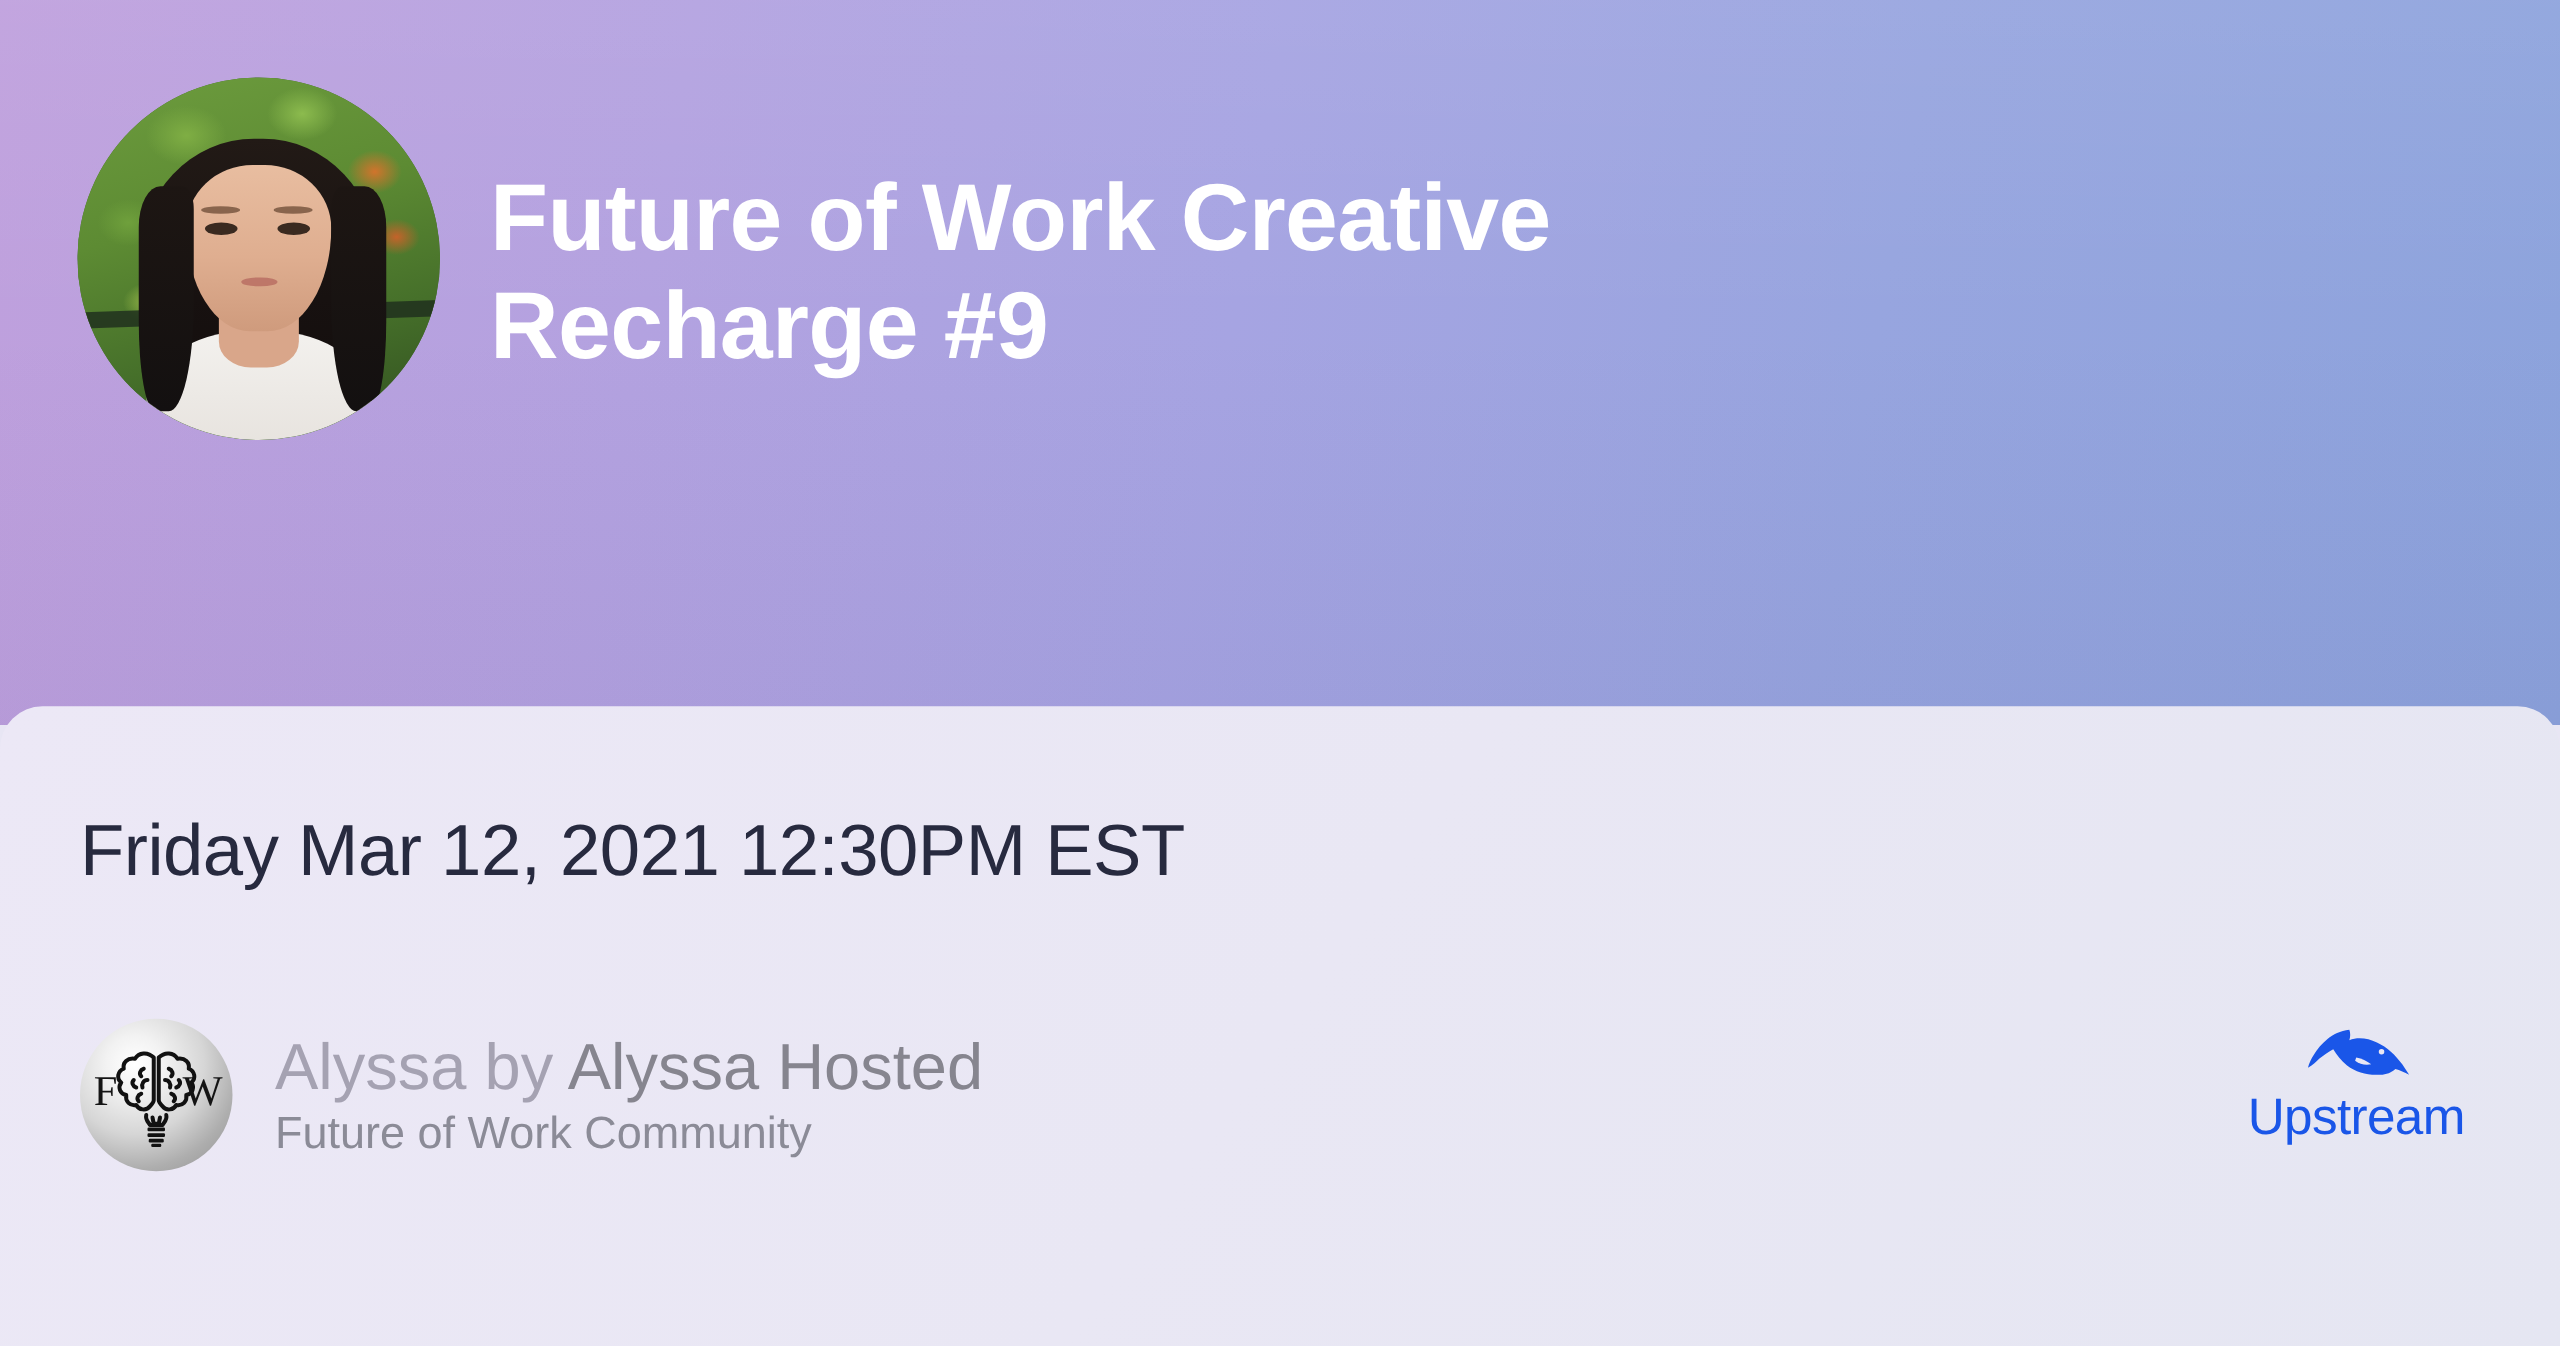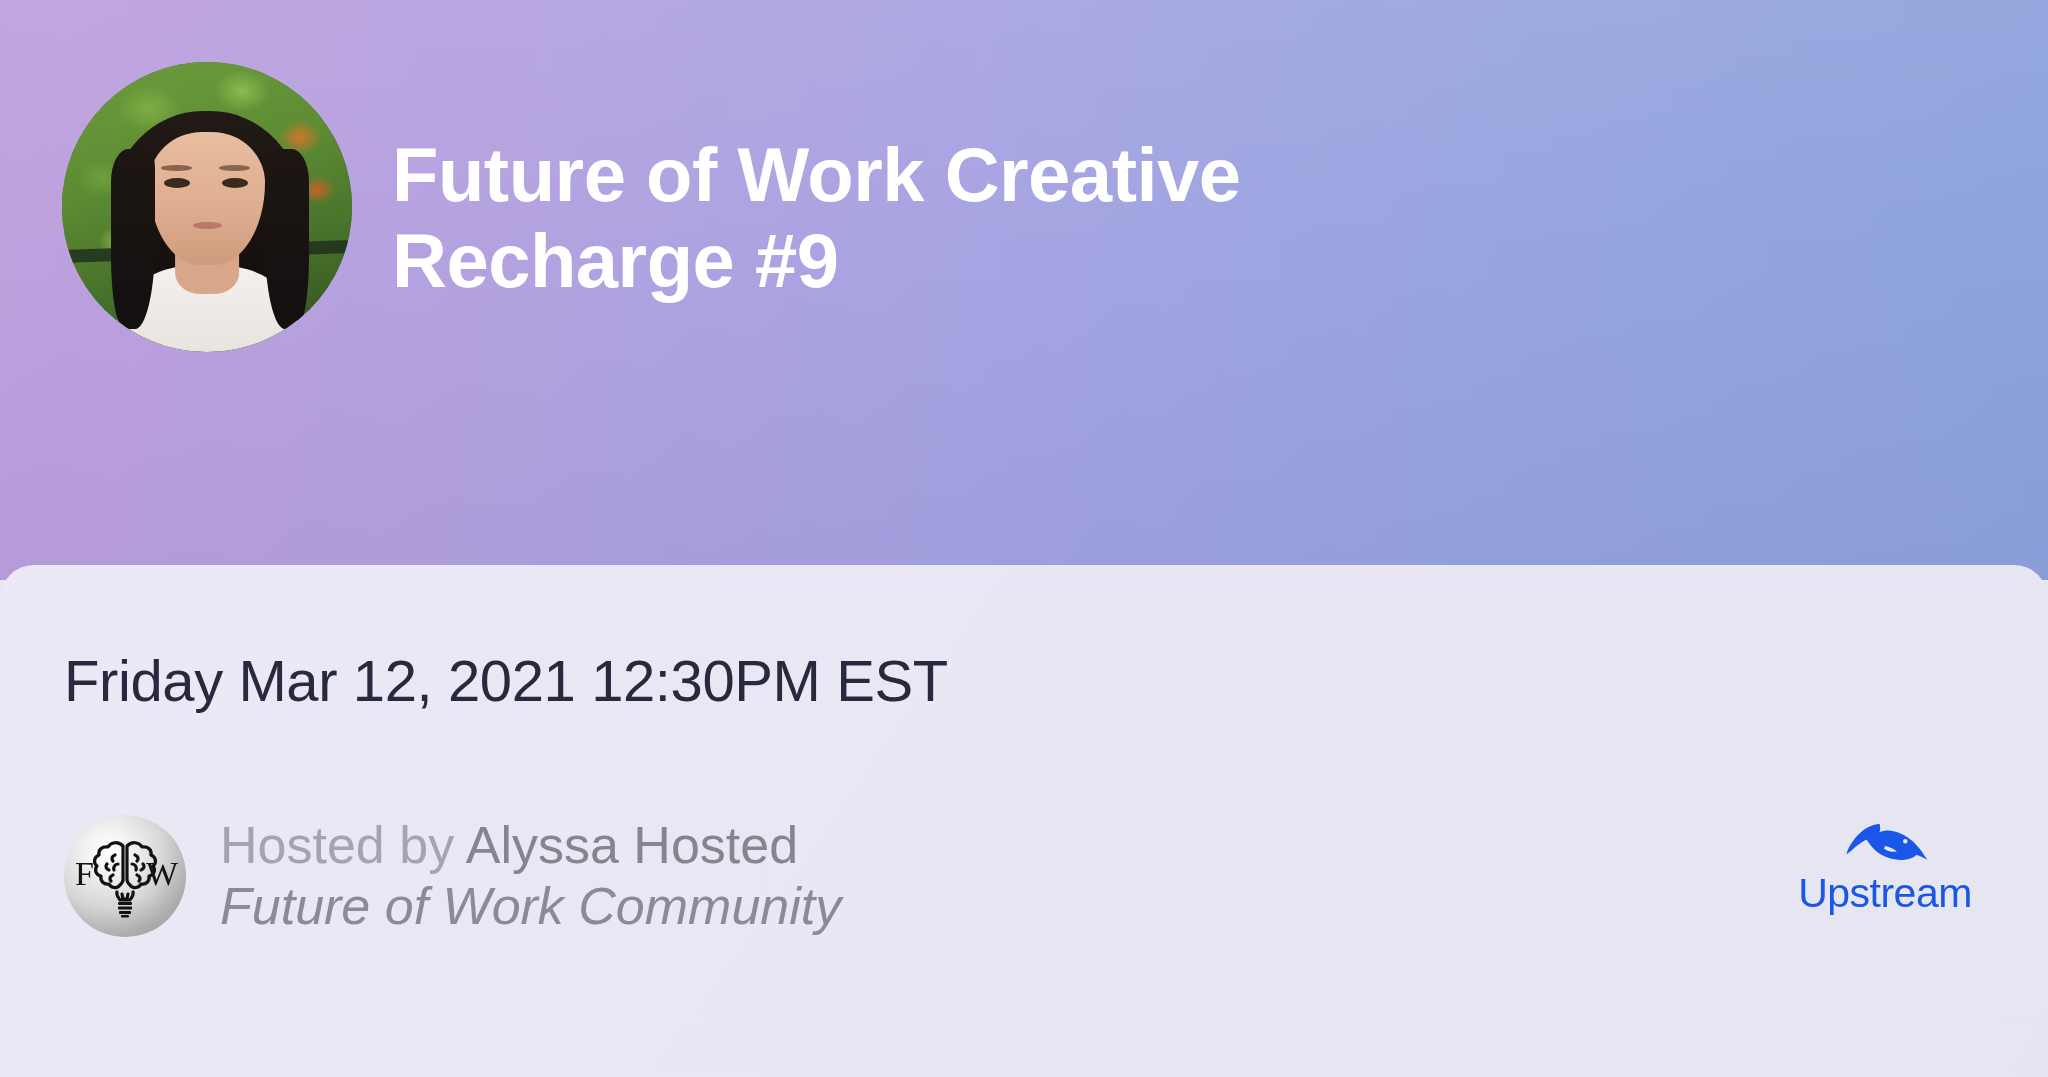--- a/index.html
+++ b/index.html
@@ -255,25 +255,24 @@
   }
   .host-line-1 {
     font-size: 52px;
     color: #8b8b97;
     font-weight: 400;
     white-space: nowrap;
   }
   .host-line-1 .host-prefix { color: #a5a2b2; }
   .host-line-1 .host-name   { color: #86858f; }
   .host-line-2 {
-    font-size: 52px;
+    font-size: 36px;
     color: #8b8b97;
     font-weight: 400;
     white-space: nowrap;
-    font-style: italic;
   }
 
   
   .upstream {
     position: absolute;
     right: 68px;
     top: 244px;
     width: 190px;
     height: 116px;
     display: flex;
@@ -354,21 +353,21 @@
             <rect x="30" y="78" width="12" height="3" rx="1"></rect>
             <rect x="32" y="82" width="8" height="2.6" rx="1"></rect>
           </g>
         </svg>
 
         <span class="fw-letter w">W</span>
       </div>
 
       <div class="host-text">
         <div class="host-line-1">
-          <span class="host-prefix">Hosted by </span><span class="host-name">Alyssa Hosted</span>
+          <span class="host-prefix">Alyssa by </span><span class="host-name">Alyssa Hosted</span>
         </div>
         <div class="host-line-2">Future of Work Community</div>
       </div>
     </div>
 
     <div class="upstream">
       <svg class="upstream-dolphin" viewBox="0 0 100 52">
         <path fill="#1a56e8" d="M44 3c1 3 1 6 0 9 7-3 16-2 24 2 9 4 16 11 22 19 2 3 4 6 6 9-4-2-8-4-12-5-3 3-8 5-13 5-10 1-21-2-29-8-5-4-9-9-12-14-4 2-8 5-12 8-3 3-6 6-10 8 1-4 3-8 5-11 3-5 7-10 12-14 5-4 11-7 19-8z"></path>
         <circle cx="72" cy="22" r="2.4" fill="#e9e7f4"></circle>
         <path fill="#e9e7f4" d="M50 27c5 1 9 3 13 6-5 1-10 0-14-3z"></path>

